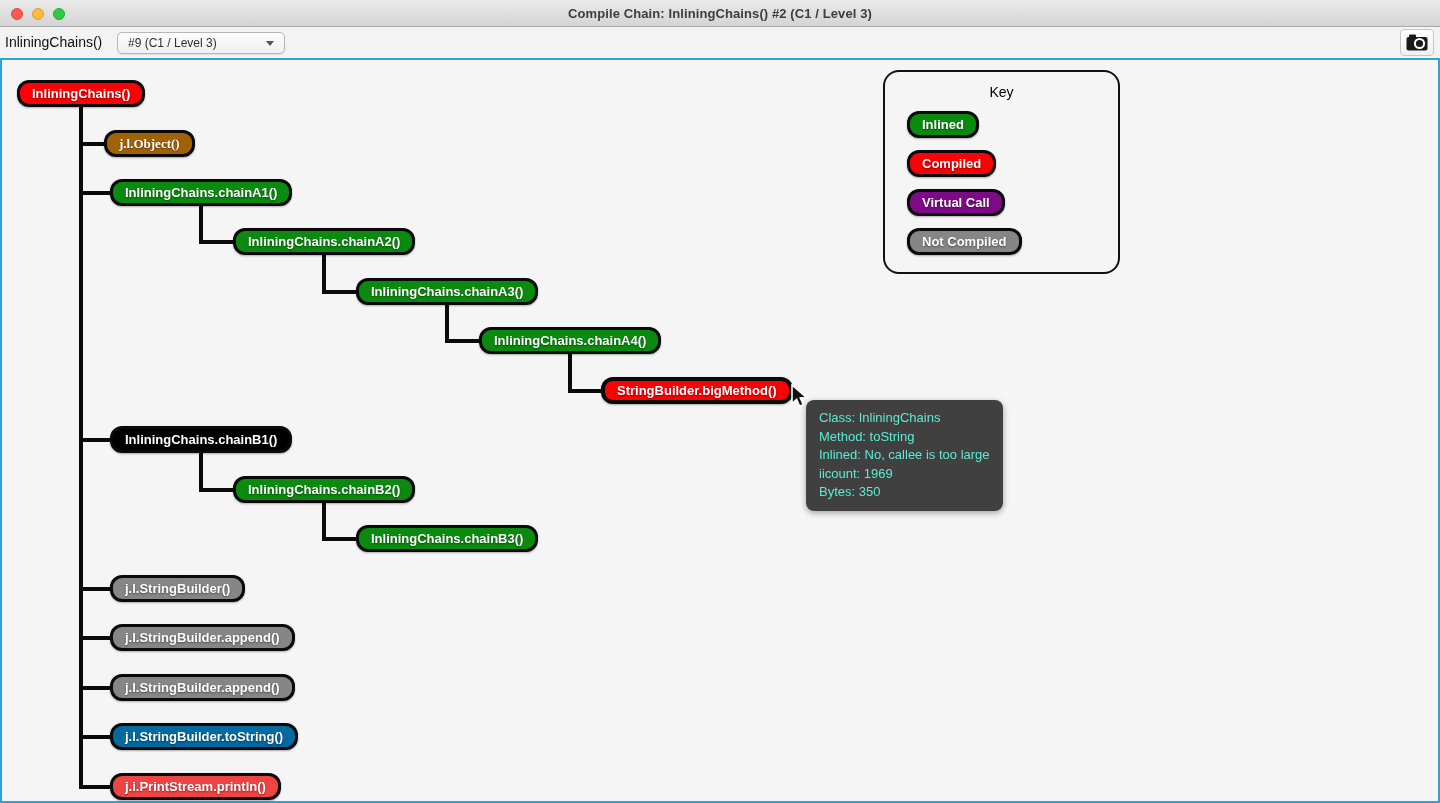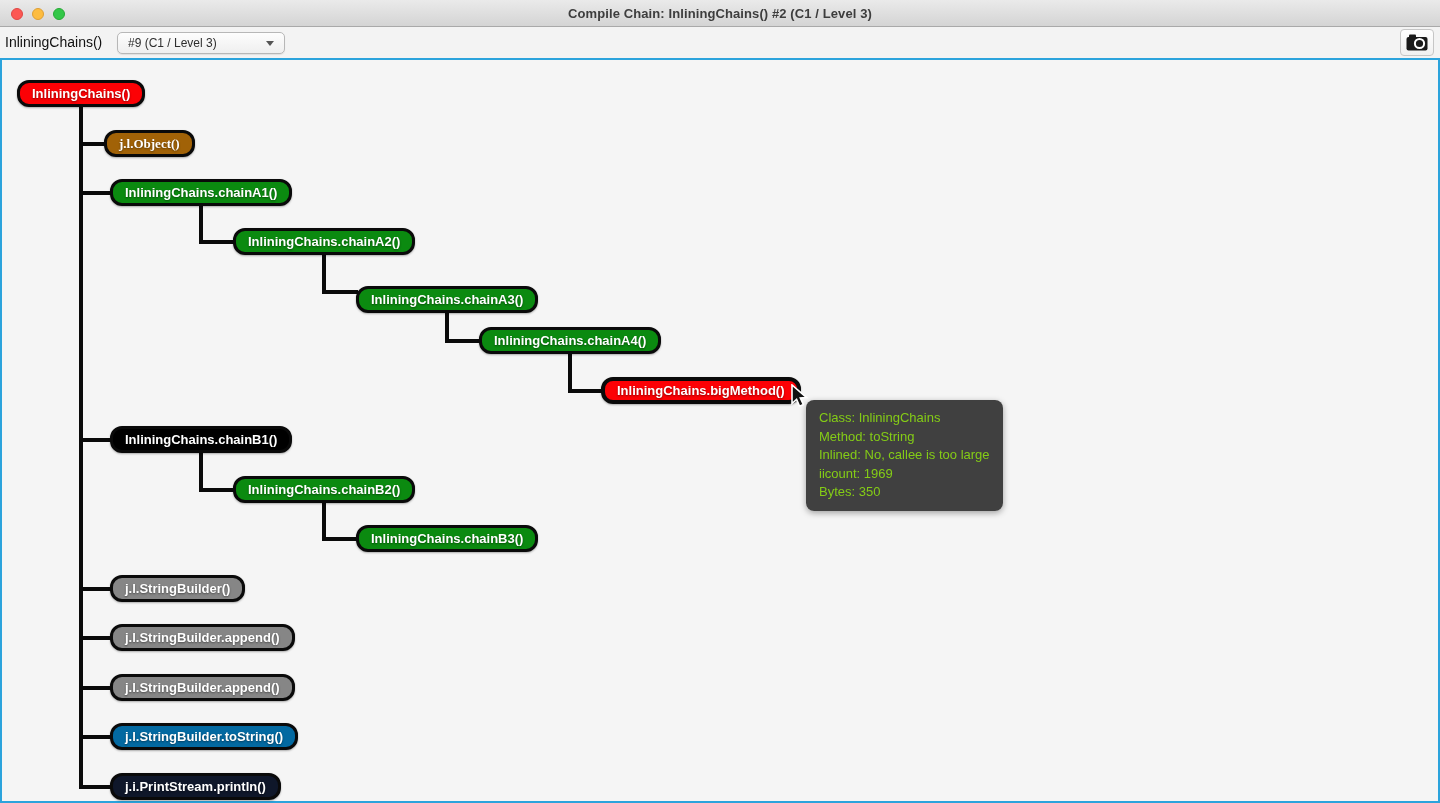--- a/index.html
+++ b/index.html
@@ -53,21 +53,21 @@
             border:2px solid #111; border-radius:16px; z-index:3; }
   .key-title { margin-top:12px; text-align:center; font-size:14px; color:#000; }
   .key-items { margin:11px 0 0 22px; display:flex; flex-direction:column;
                align-items:flex-start; gap:12px; }
   .kbadge { position:static; display:inline-block; }
 
   
   .tooltip { position:absolute; left:804px; top:340px; z-index:4;
              background:rgba(58,58,58,.97); border-radius:8px;
              padding:9px 13px; box-shadow:0 2px 6px rgba(0,0,0,.35); }
-  .tooltip div { color:#84cc16; font-size:13px; line-height:18.5px; white-space:nowrap; }
+  .tooltip div { color:#5eead4; font-size:13px; line-height:18.5px; white-space:nowrap; }
 
   
   .cursor { position:absolute; left:788px; top:324px; z-index:5; }
 </style>
 </head>
 <body>
 
 <div class="titlebar">
   <div class="tl close"></div>
   <div class="tl min"></div>
@@ -89,31 +89,31 @@
     </svg>
   </div>
 </div>
 
 <div class="canvas">
   <div id="tree-layer">
       <div class="node" style="left: 15px; top: 20px; background: rgb(252, 1, 5);">InliningChains()</div>
       <div class="node" style="left: 102px; top: 70px; background: #a16207; font-family: Liberation Serif, serif;">j.l.Object()</div>
       <div class="node" style="left: 108px; top: 119px; background: rgb(11, 138, 16);">InliningChains.chainA1()</div>
       <div class="node" style="left: 231px; top: 168px; background: rgb(11, 138, 16);">InliningChains.chainA2()</div>
-      <div class="node" style="left: 354px; top: 218px; background: rgb(11, 138, 16); margin-top: 8px;">InliningChains.chainA3()</div>
+      <div class="node" style="left: 354px; top: 218px; background: rgb(11, 138, 16);">InliningChains.chainA3()</div>
       <div class="node" style="left: 477px; top: 267px; background: rgb(11, 138, 16);">InliningChains.chainA4()</div>
-      <div class="node selected" style="left: 599px; top: 317px; background: rgb(252, 1, 5);">InliningChains.bigMethod()</div>
+      <div class="node selected" style="left: 599px; top: 317px; background: rgb(252, 1, 5);">StringBuilder.bigMethod()</div>
       <div class="node" style="left: 108px; top: 366px; background: #000000;">InliningChains.chainB1()</div>
       <div class="node" style="left: 231px; top: 416px; background: rgb(11, 138, 16); text-align: center;">InliningChains.chainB2()</div>
       <div class="node" style="left: 354px; top: 465px; background: rgb(11, 138, 16);">InliningChains.chainB3()</div>
       <div class="node" style="left: 108px; top: 515px; background: rgb(134, 134, 134);">j.l.StringBuilder()</div>
       <div class="node" style="left: 108px; top: 564px; background: rgb(134, 134, 134);">j.l.StringBuilder.append()</div>
       <div class="node" style="left: 108px; top: 614px; background: rgb(134, 134, 134);">j.l.StringBuilder.append()</div>
       <div class="node" style="left: 108px; top: 663px; background: #0369a1;">j.l.StringBuilder.toString()</div>
-      <div class="node" style="left: 108px; top: 713px; background: #0f172a;">j.i.PrintStream.println()</div>
+      <div class="node" style="left: 108px; top: 713px; background: #ef4444;">j.i.PrintStream.println()</div>
       <div class="conn" style="left: 77px; top: 47px; width: 4px; height: 39px; background: rgb(10, 10, 10);"></div>
       <div class="conn" style="left: 77px; top: 82px; width: 33px; height: 4px; background: rgb(10, 10, 10);"></div>
       <div class="conn" style="left: 77px; top: 47px; width: 4px; height: 88px; background: rgb(10, 10, 10);"></div>
       <div class="conn" style="left: 77px; top: 131px; width: 33px; height: 4px; background: rgb(10, 10, 10);"></div>
       <div class="conn" style="left: 197px; top: 146px; width: 4px; height: 38px; background: rgb(10, 10, 10);"></div>
       <div class="conn" style="left: 197px; top: 180px; width: 36px; height: 4px; background: rgb(10, 10, 10);"></div>
       <div class="conn" style="left: 320px; top: 195px; width: 4px; height: 39px; background: rgb(10, 10, 10);"></div>
       <div class="conn" style="left: 320px; top: 230px; width: 36px; height: 4px; background: rgb(10, 10, 10);"></div>
       <div class="conn" style="left: 443px; top: 245px; width: 4px; height: 38px; background: rgb(10, 10, 10);"></div>
       <div class="conn" style="left: 443px; top: 279px; width: 36px; height: 4px; background: rgb(10, 10, 10);"></div>
@@ -130,20 +130,29 @@
       <div class="conn" style="left: 77px; top: 47px; width: 4px; height: 533px; background: rgb(10, 10, 10);"></div>
       <div class="conn" style="left: 77px; top: 576px; width: 33px; height: 4px; background: rgb(10, 10, 10);"></div>
       <div class="conn" style="left: 77px; top: 47px; width: 4px; height: 583px; background: rgb(10, 10, 10);"></div>
       <div class="conn" style="left: 77px; top: 626px; width: 33px; height: 4px; background: rgb(10, 10, 10);"></div>
       <div class="conn" style="left: 77px; top: 47px; width: 4px; height: 632px; background: rgb(10, 10, 10);"></div>
       <div class="conn" style="left: 77px; top: 675px; width: 33px; height: 4px; background: rgb(10, 10, 10);"></div>
       <div class="conn" style="left: 77px; top: 47px; width: 4px; height: 682px; background: rgb(10, 10, 10);"></div>
       <div class="conn" style="left: 77px; top: 725px; width: 33px; height: 4px; background: rgb(10, 10, 10);"></div>
     </div>
 
+  <div class="keybox">
+    <div class="key-title">Key</div>
+    <div class="key-items" id="key-items">
+        <div class="node kbadge" style="background: rgb(11, 138, 16);">Inlined</div>
+        <div class="node kbadge" style="background: rgb(252, 1, 5);">Compiled</div>
+        <div class="node kbadge" style="background: rgb(125, 10, 134);">Virtual Call</div>
+        <div class="node kbadge" style="background: rgb(134, 134, 134);">Not Compiled</div>
+      </div>
+  </div>
 
   <div class="tooltip" id="tooltip">
       <div>Class: InliningChains</div>
       <div>Method: toString</div>
       <div>Inlined: No, callee is too large</div>
       <div>iicount: 1969</div>
       <div>Bytes: 350</div>
     </div>
 
   <svg class="cursor" width="22" height="24" viewBox="0 0 22 24">

